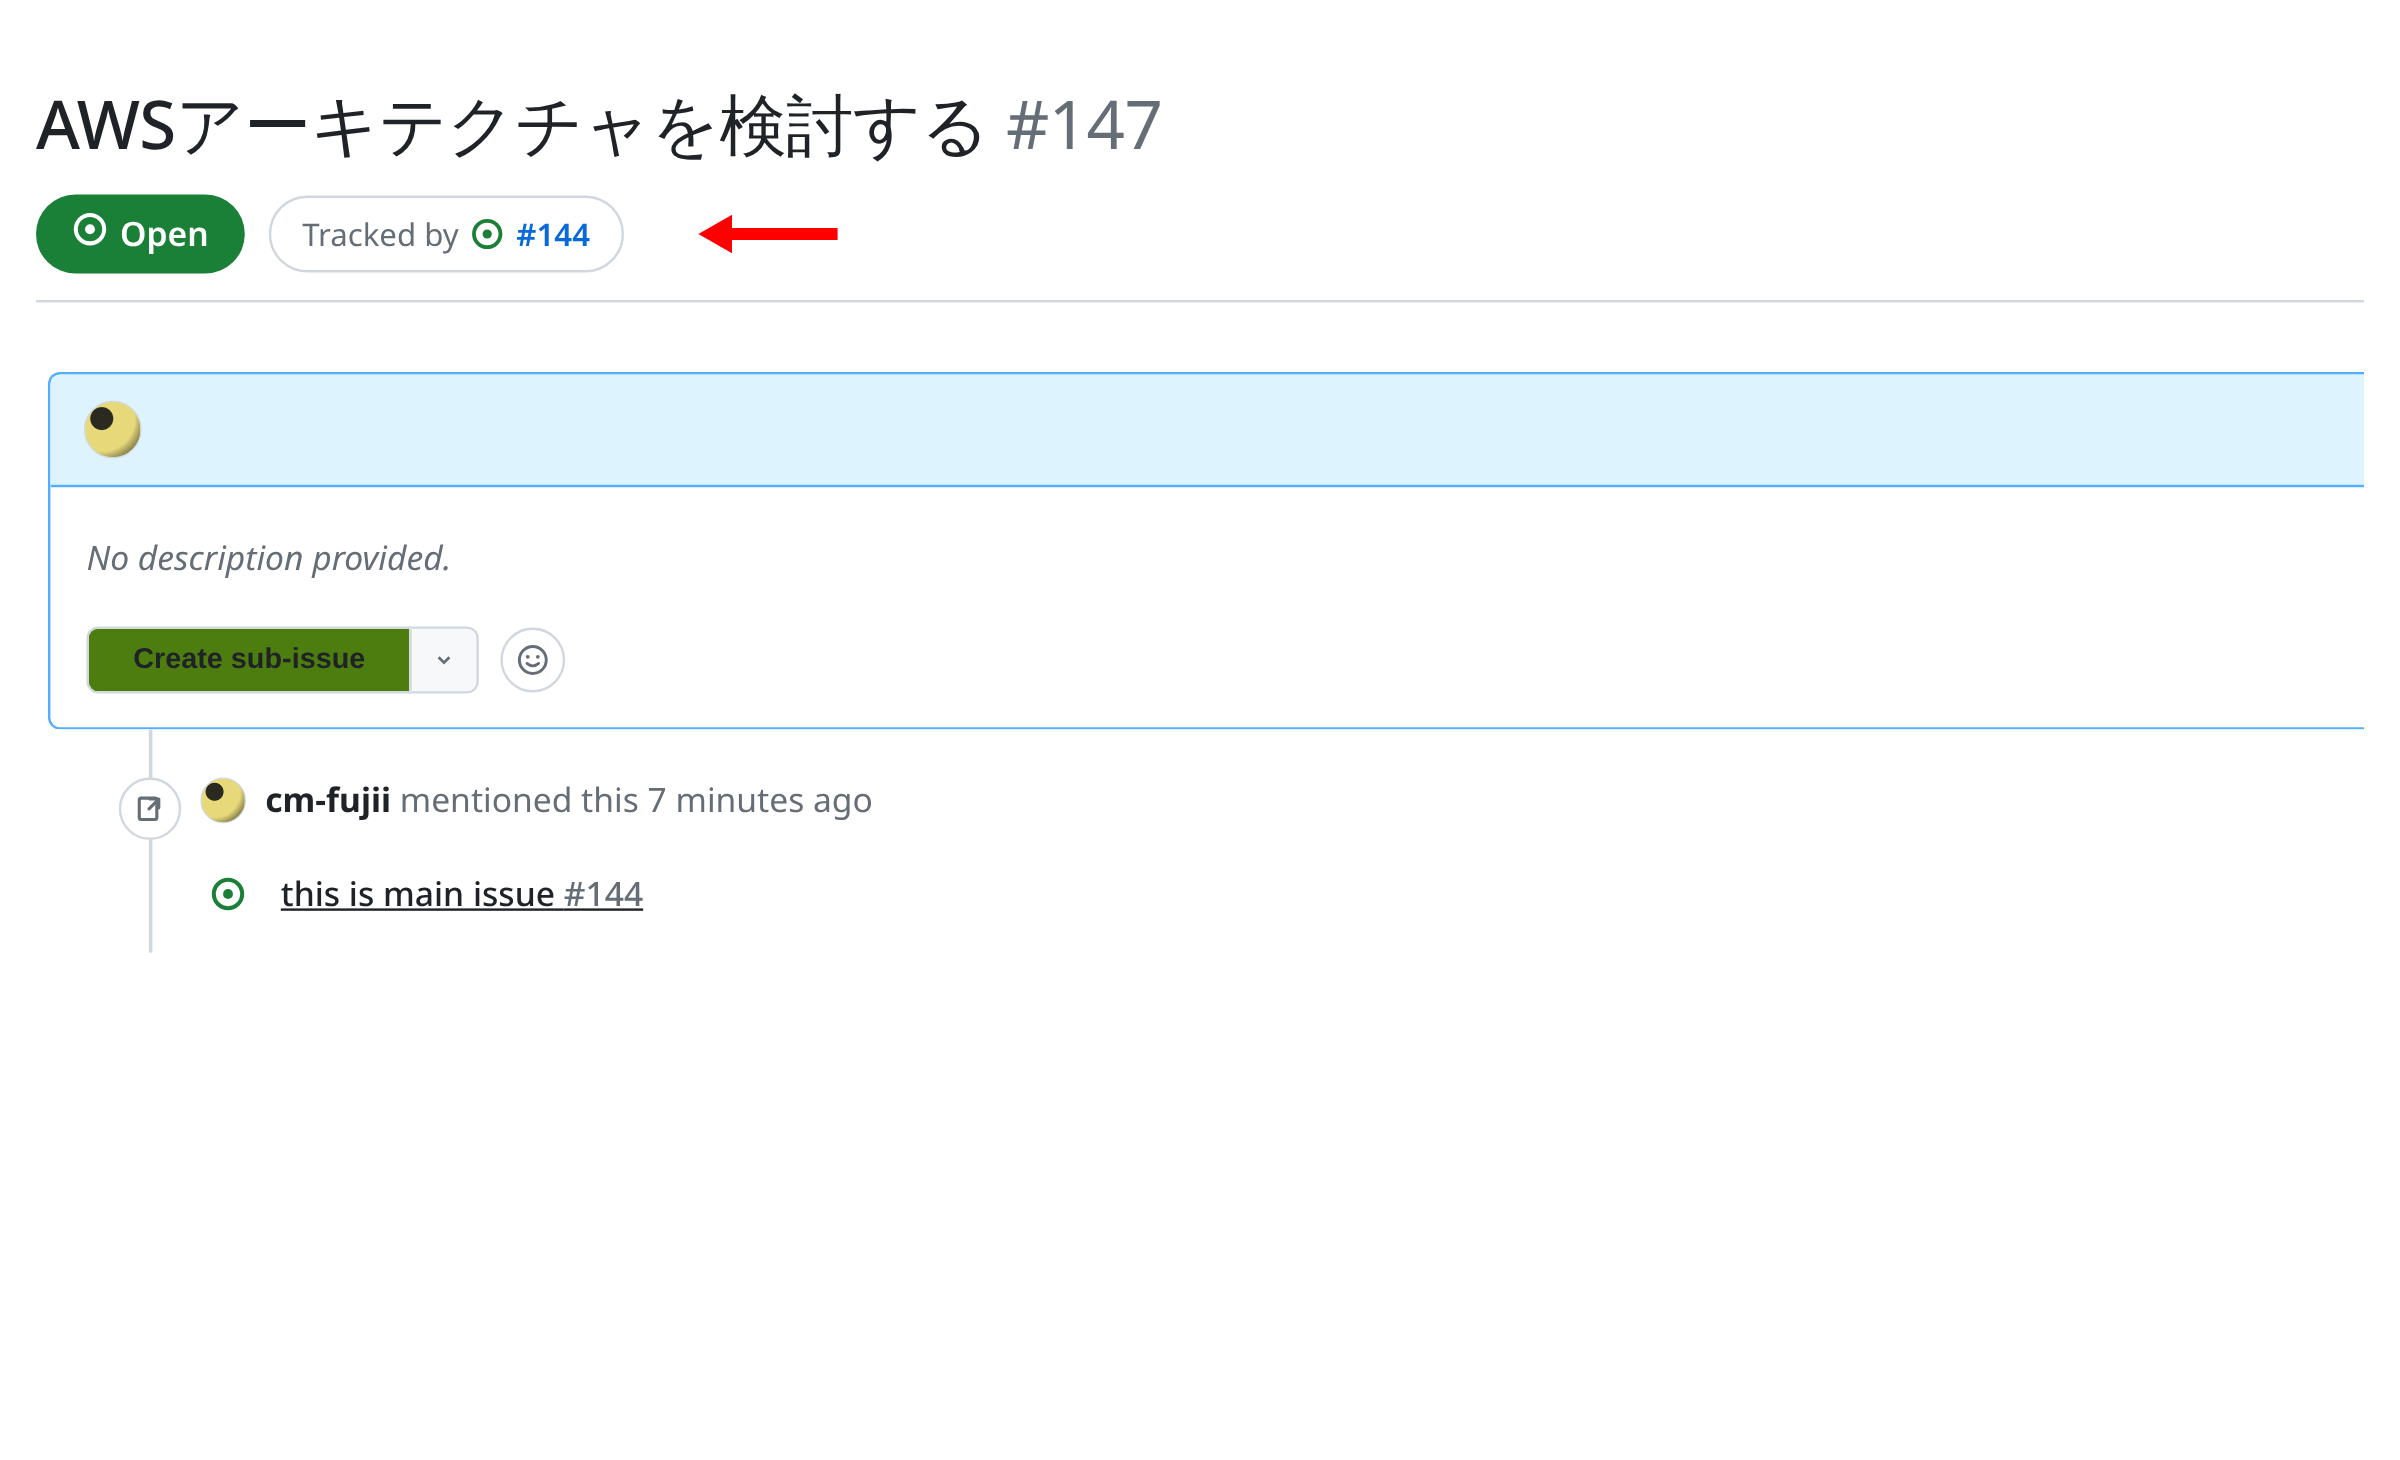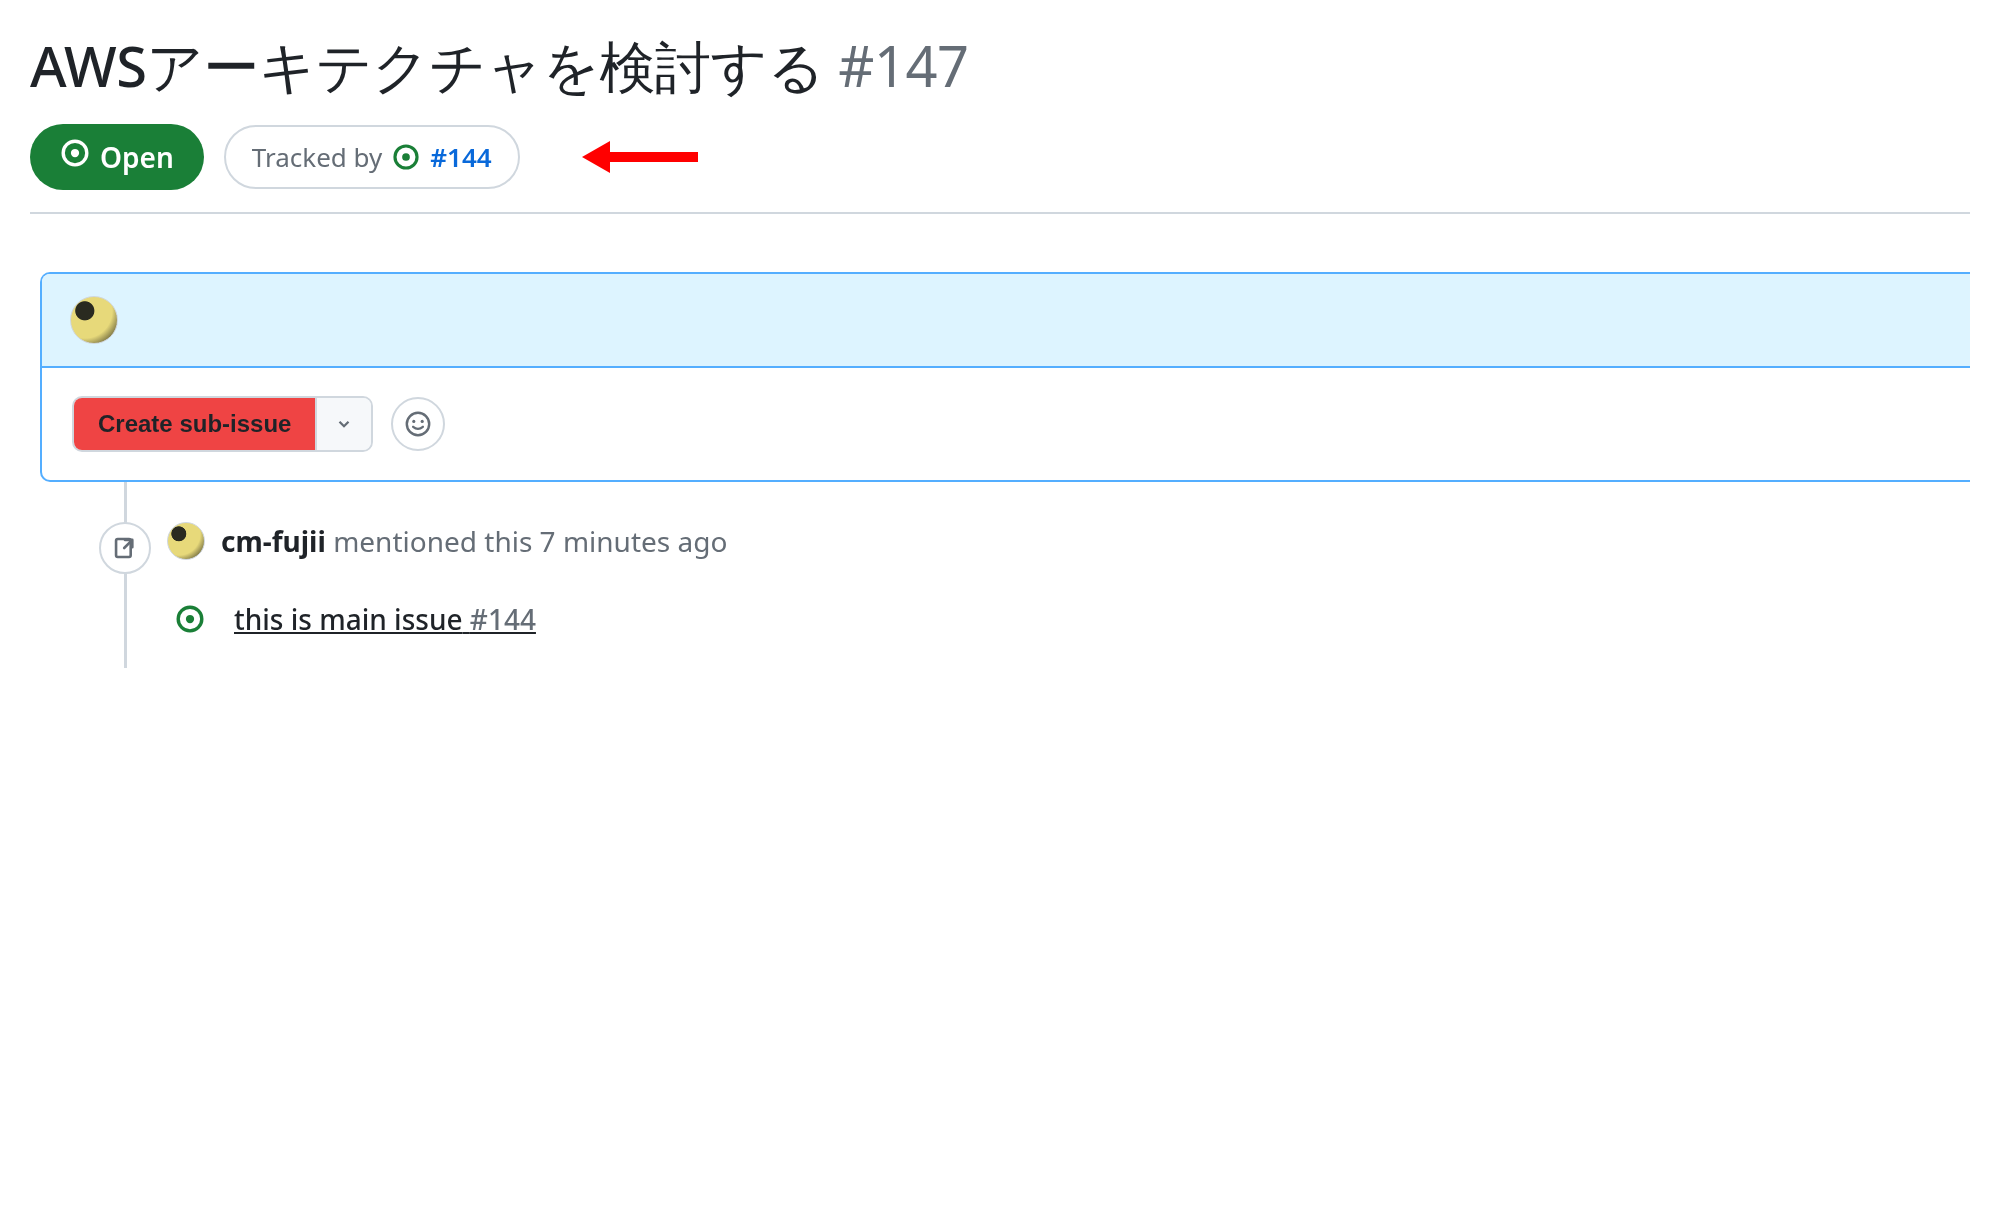--- a/index.html
+++ b/index.html
@@ -13,20 +13,21 @@
 
   
   .issue-title-row {
     margin-bottom: 24px;
   }
   .issue-title {
     font-size: 56px;
     font-weight: 500;
     line-height: 1.25;
     letter-spacing: -0.5px;
+    margin-top: 38px;
   }
   .issue-number {
     color: #656d76;
     font-weight: 400;
   }
 
   
   .status-row {
     display: flex;
     align-items: center;
@@ -112,25 +113,25 @@
   }
   .btn-group {
     display: inline-flex;
     align-items: stretch;
     border: 2px solid #d0d7de;
     border-radius: 10px;
     overflow: hidden;
     background: #f6f8fa;
   }
   .btn-main {
-    padding: 12px 24px;
+    padding: 12px 37px;
     font-size: 24px;
     font-weight: 600;
     color: #1f2328;
-    background: #ef4444;
+    background: #4d7c0f;
     border: none;
     cursor: pointer;
   }
   .btn-caret {
     border: none;
     border-left: 2px solid #d0d7de;
     background: #f6f8fa;
     padding: 0 18px;
     cursor: pointer;
     display: flex; align-items: center; justify-content: center;
@@ -226,20 +227,21 @@
     </svg>
   </span>
 </div>
 
 <hr class="divider">
 
 <div class="comment">
   <div class="comment-header">
     <div class="avatar"></div>
   </div>
+  <div class="comment-body">No description provided.</div>
   <div class="comment-actions">
     <span class="btn-group">
       <button class="btn-main">Create sub-issue</button>
       <button class="btn-caret">
         <svg width="18" height="18" viewBox="0 0 16 16">
             <path d="M4 6 l4 4 l4 -4" fill="none" stroke="#656d76" stroke-width="2"></path>
           </svg>
       </button>
     </span>
     <button class="btn-smile">

